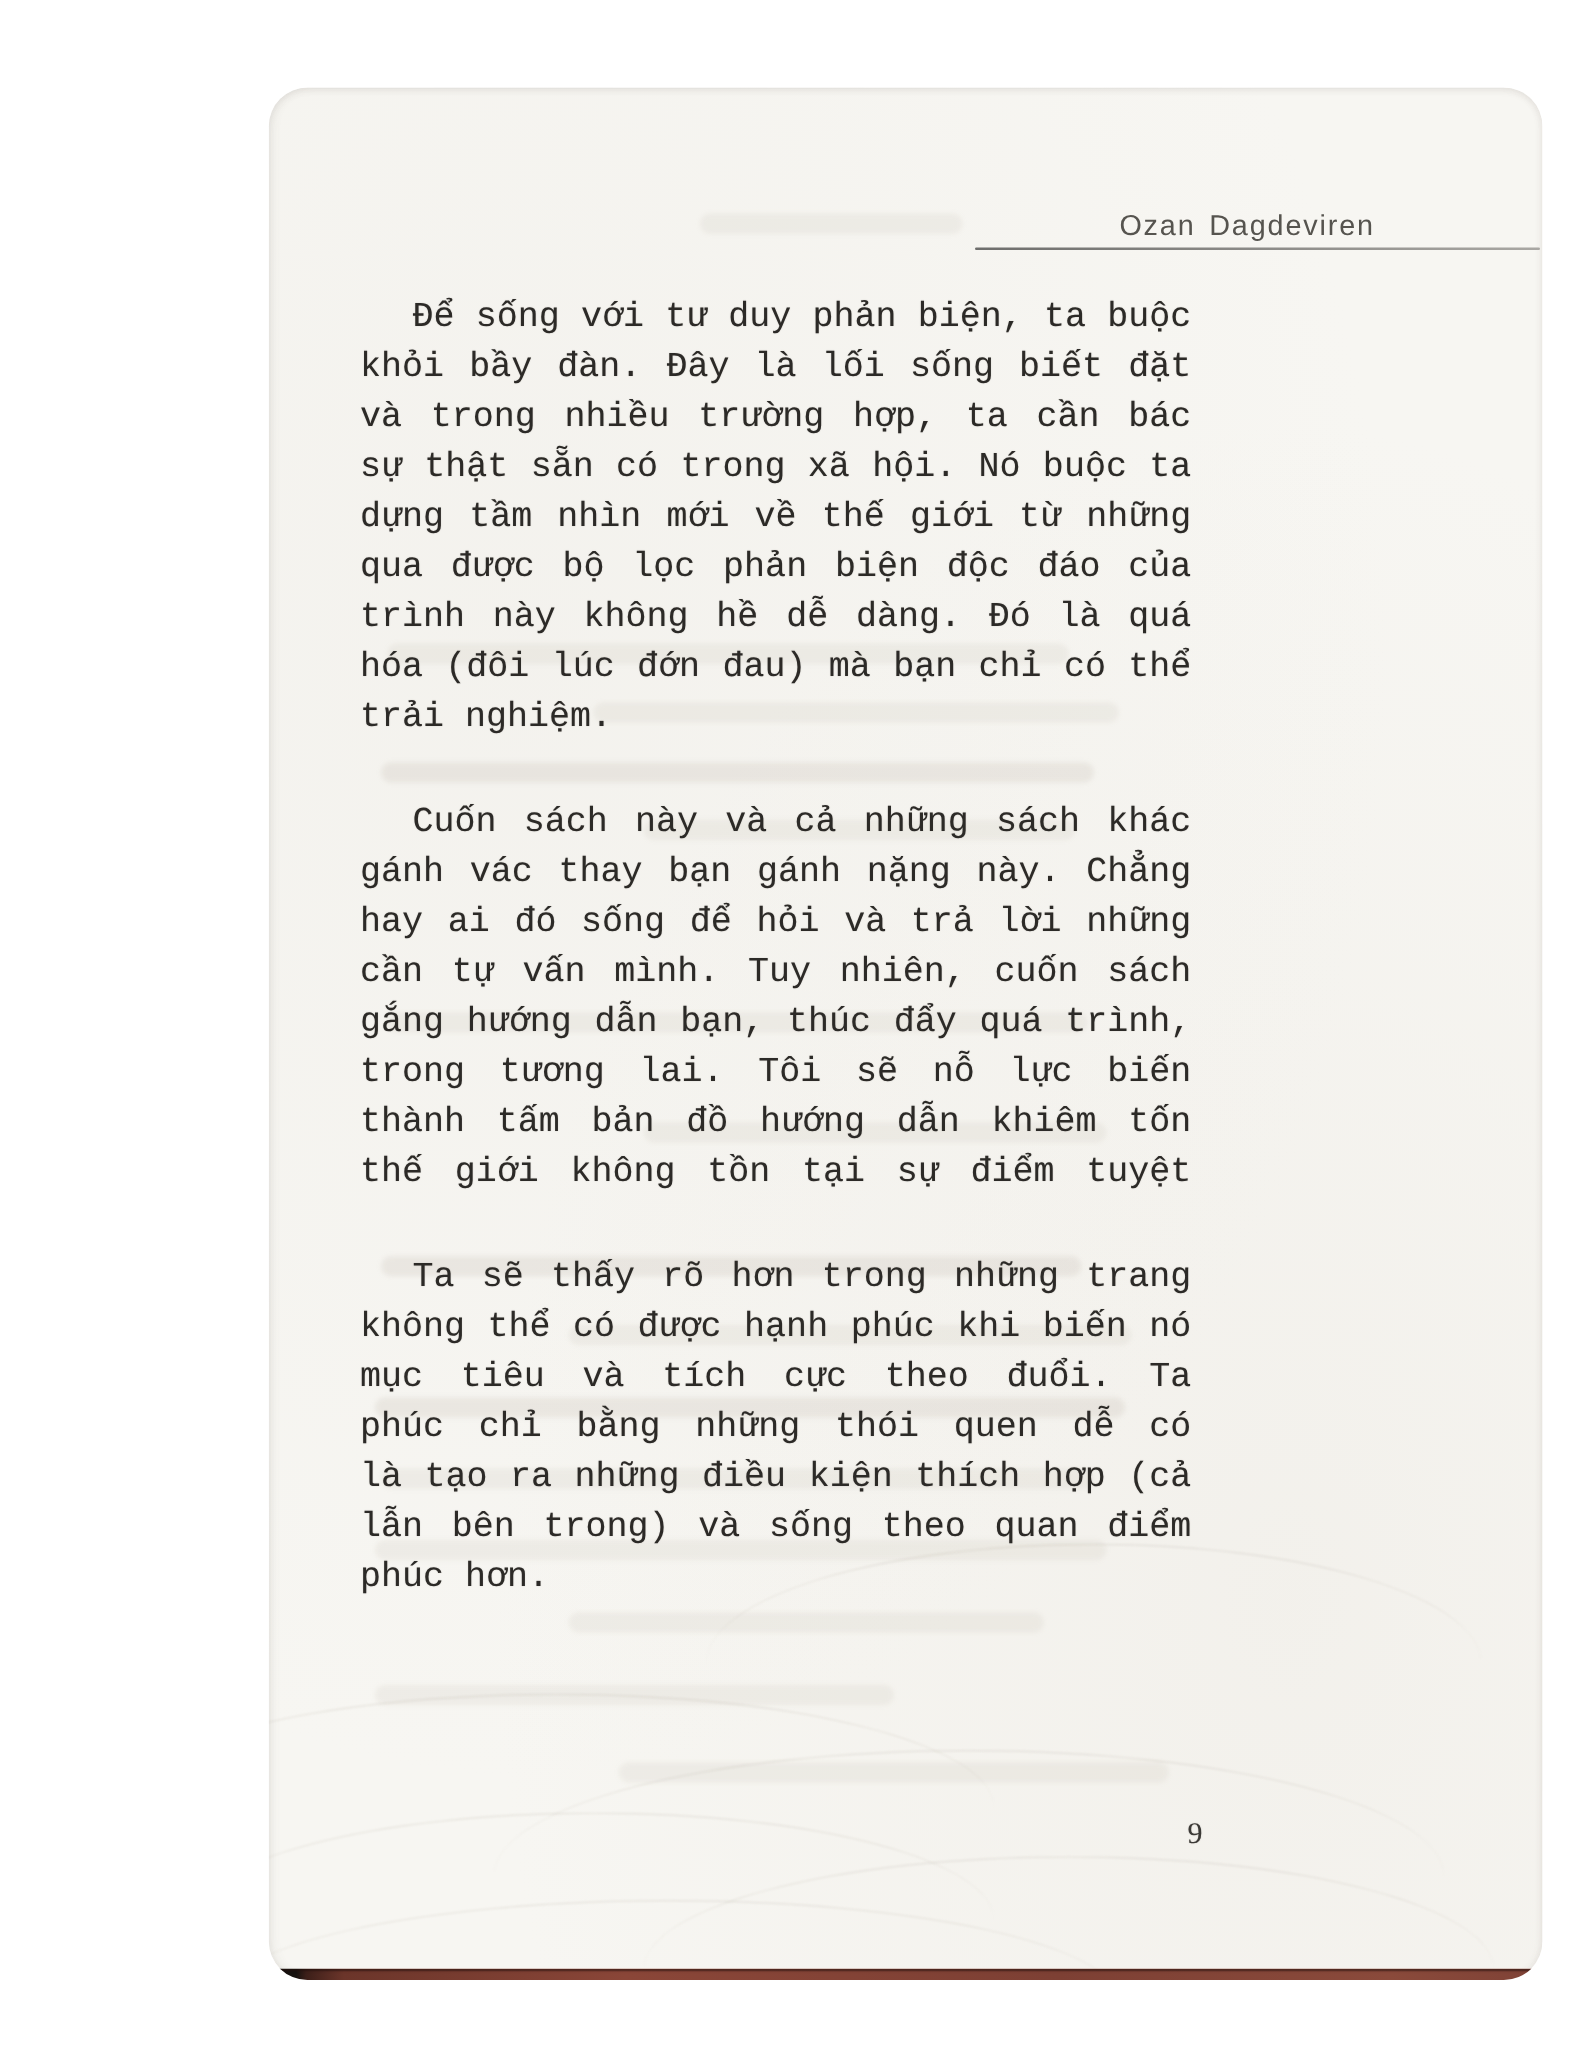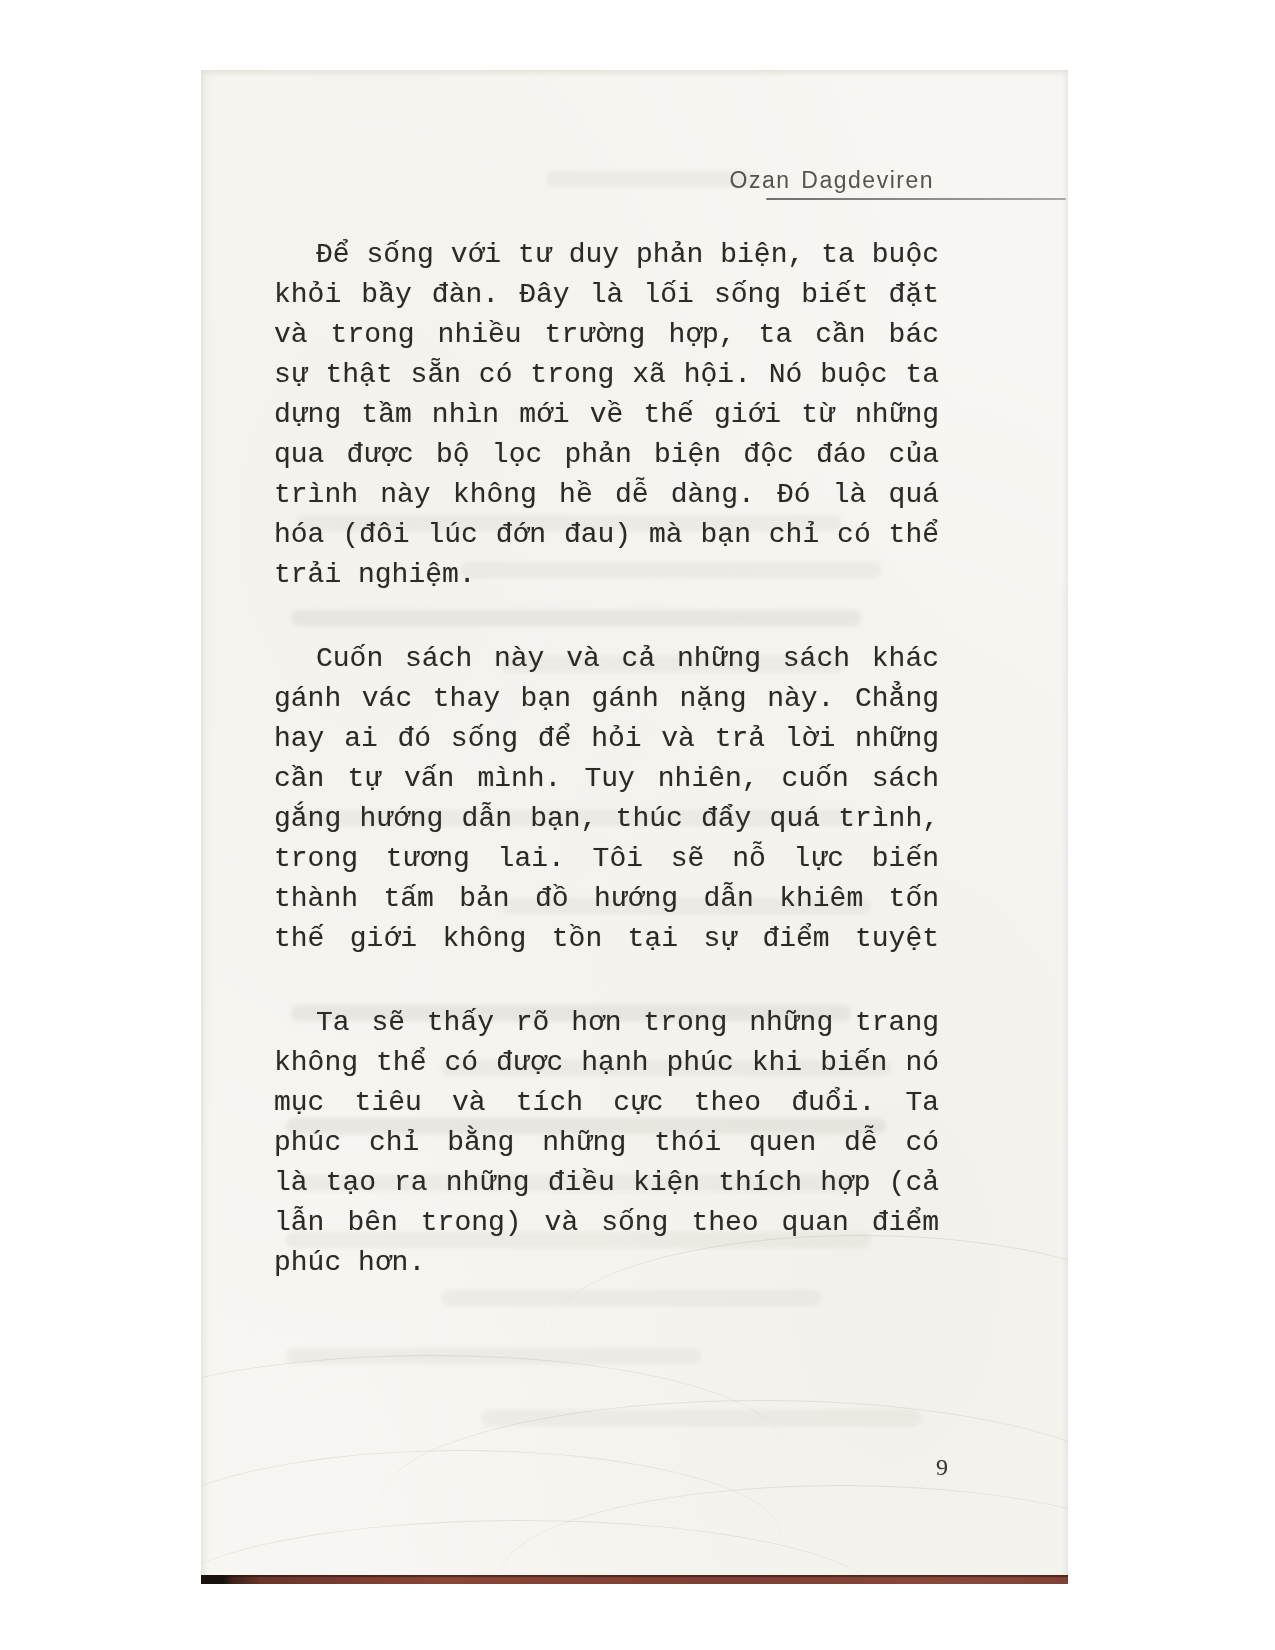--- a/index.html
+++ b/index.html
@@ -4,31 +4,32 @@
 <style>
   html,body{margin:0;padding:0;background:#ffffff;}
   .canvas{
     position:relative;
     width:1275px;height:1650px;
     background:#ffffff;
     overflow:hidden;
     font-family:"Liberation Serif","DejaVu Serif",serif;
   }
   .paper{
-    position:absolute;left:201px;top:70px;
-    width:867px;height:1514px;
+    position:absolute;left:215px;top:70px;
+    width:1019px;height:1514px;
     background:
       radial-gradient(ellipse at 20% 30%, rgba(240,238,233,.5), rgba(0,0,0,0) 60%),
       radial-gradient(ellipse at 80% 80%, rgba(238,235,229,.5), rgba(0,0,0,0) 55%),
       #f7f6f2;
     box-shadow:
       inset 3px 0 8px rgba(90,85,75,.08),
       inset -2px 0 6px rgba(90,85,75,.05),
       inset 0 3px 6px rgba(90,85,75,.05);
     overflow:hidden;
+    border-radius:31px;
   }
 
   
   .header-row{position:absolute;top:97px;left:0;right:134px;text-align:right;}
   .author{
     font-family:"Liberation Sans","DejaVu Sans",sans-serif;
     font-size:23px;line-height:26px;color:#56544f;
     letter-spacing:1.5px;word-spacing:3px;
   }
   .header-rule{

